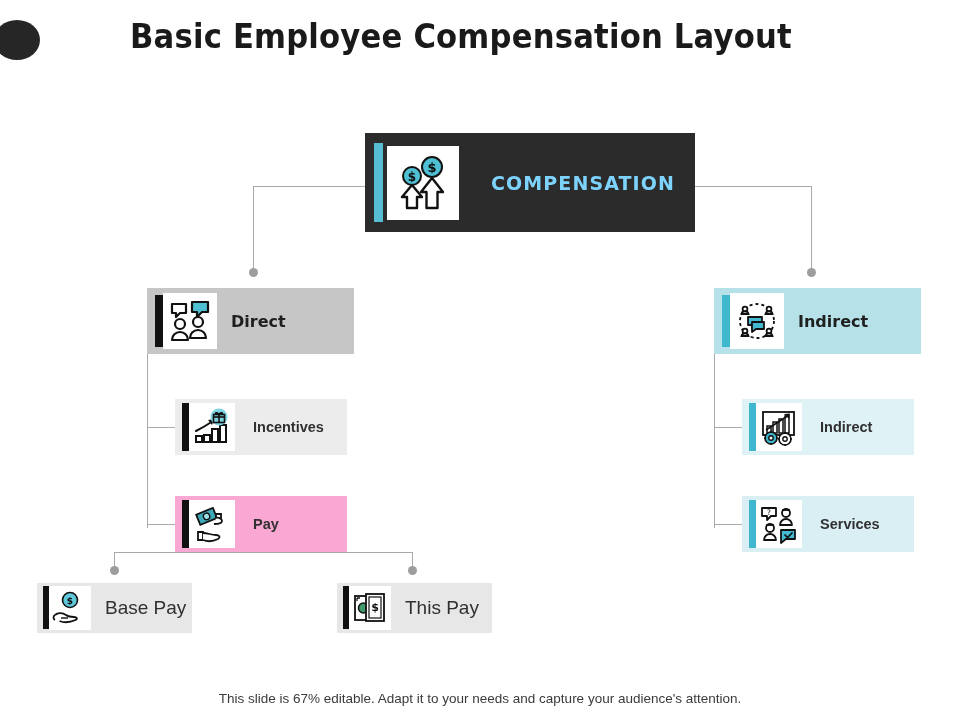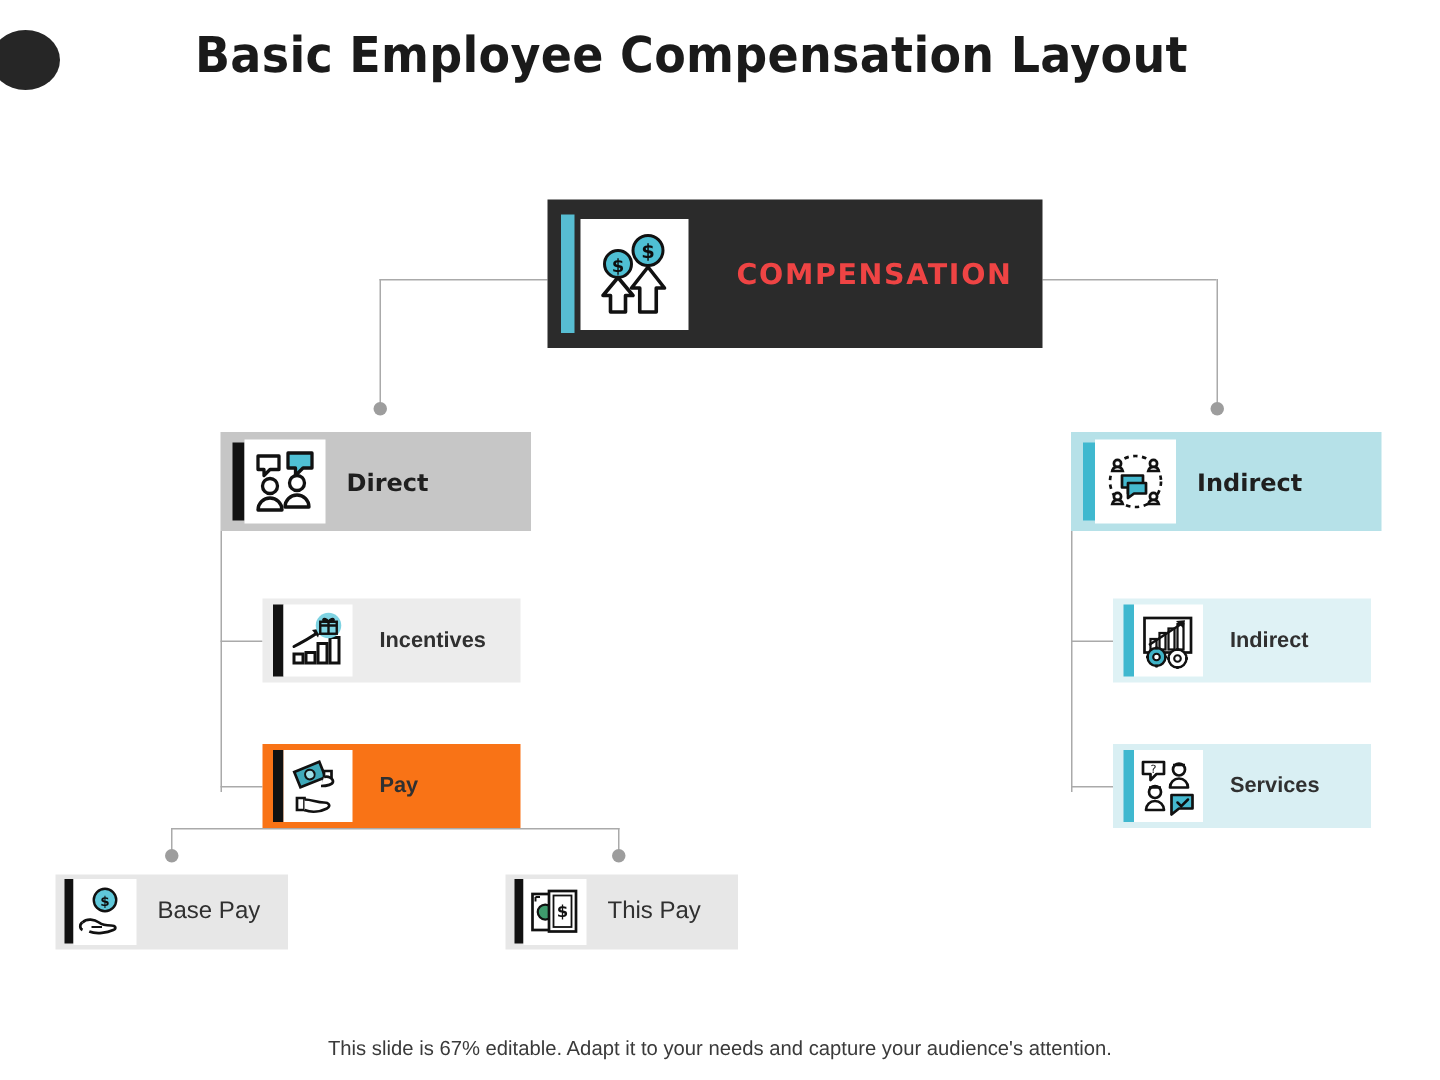--- a/index.html
+++ b/index.html
@@ -82,21 +82,21 @@
     height: 79px;
     background: #57bdd2;
   }
   #comp-node .icon-box {
     margin-left: 22px;
     width: 72px;
     height: 74px;
   }
   #comp-node .node-label {
     margin-left: 32px;
-    color: #ef4444;
+    color: #7dd3fc;
     font-size: 19px;
     font-weight: 700;
     letter-spacing: 1.1px;
     font-family: "DejaVu Sans", sans-serif;
   }
 
   
   .lvl2 {
     width: 207px;
     height: 66px;
@@ -122,37 +122,37 @@
   .lvl3 .accent { width: 7px; left: 7px; top: 4px; height: 48px; }
   .lvl3 .icon-box { margin-left: 14px; width: 46px; height: 48px; }
   .lvl3 .node-label {
     margin-left: 18px;
     font-size: 14.5px;
     font-weight: 700;
     color: #303030;
   }
   #incentives-node { left: 175px; top: 399px; background: #ececec; }
   #incentives-node .accent { background: #111111; }
-  #pay-node { left: 175px; top: 496px; background: #f97316; align-items: center; }
+  #pay-node { left: 175px; top: 496px; background: #f9a8d4; align-items: center; }
   #pay-node .accent { background: #111111; }
   #benefits-node { left: 742px; top: 399px; background: #dff2f5; }
   #benefits-node .accent { background: #3fb8cf; }
   #services-node { left: 742px; top: 496px; background: #d9eff3; }
   #services-node .accent { background: #3fb8cf; }
 
   
   .lvl4 {
     width: 155px;
     height: 50px;
   }
   .lvl4 .accent { width: 6px; left: 6px; top: 3px; height: 43px; }
   .lvl4 .icon-box { margin-left: 12px; width: 42px; height: 44px; }
   .lvl4 .node-label {
     margin-left: 14px;
-    font-size: 16px;
+    font-size: 19px;
     font-weight: 400;
     color: #303030;
   }
   #basepay-node { left: 37px; top: 583px; background: #e7e7e7; }
   #basepay-node .accent { background: #111111; }
   #meritpay-node { left: 337px; top: 583px; background: #e7e7e7; }
   #meritpay-node .accent { background: #111111; }
 
   
   .conn {

